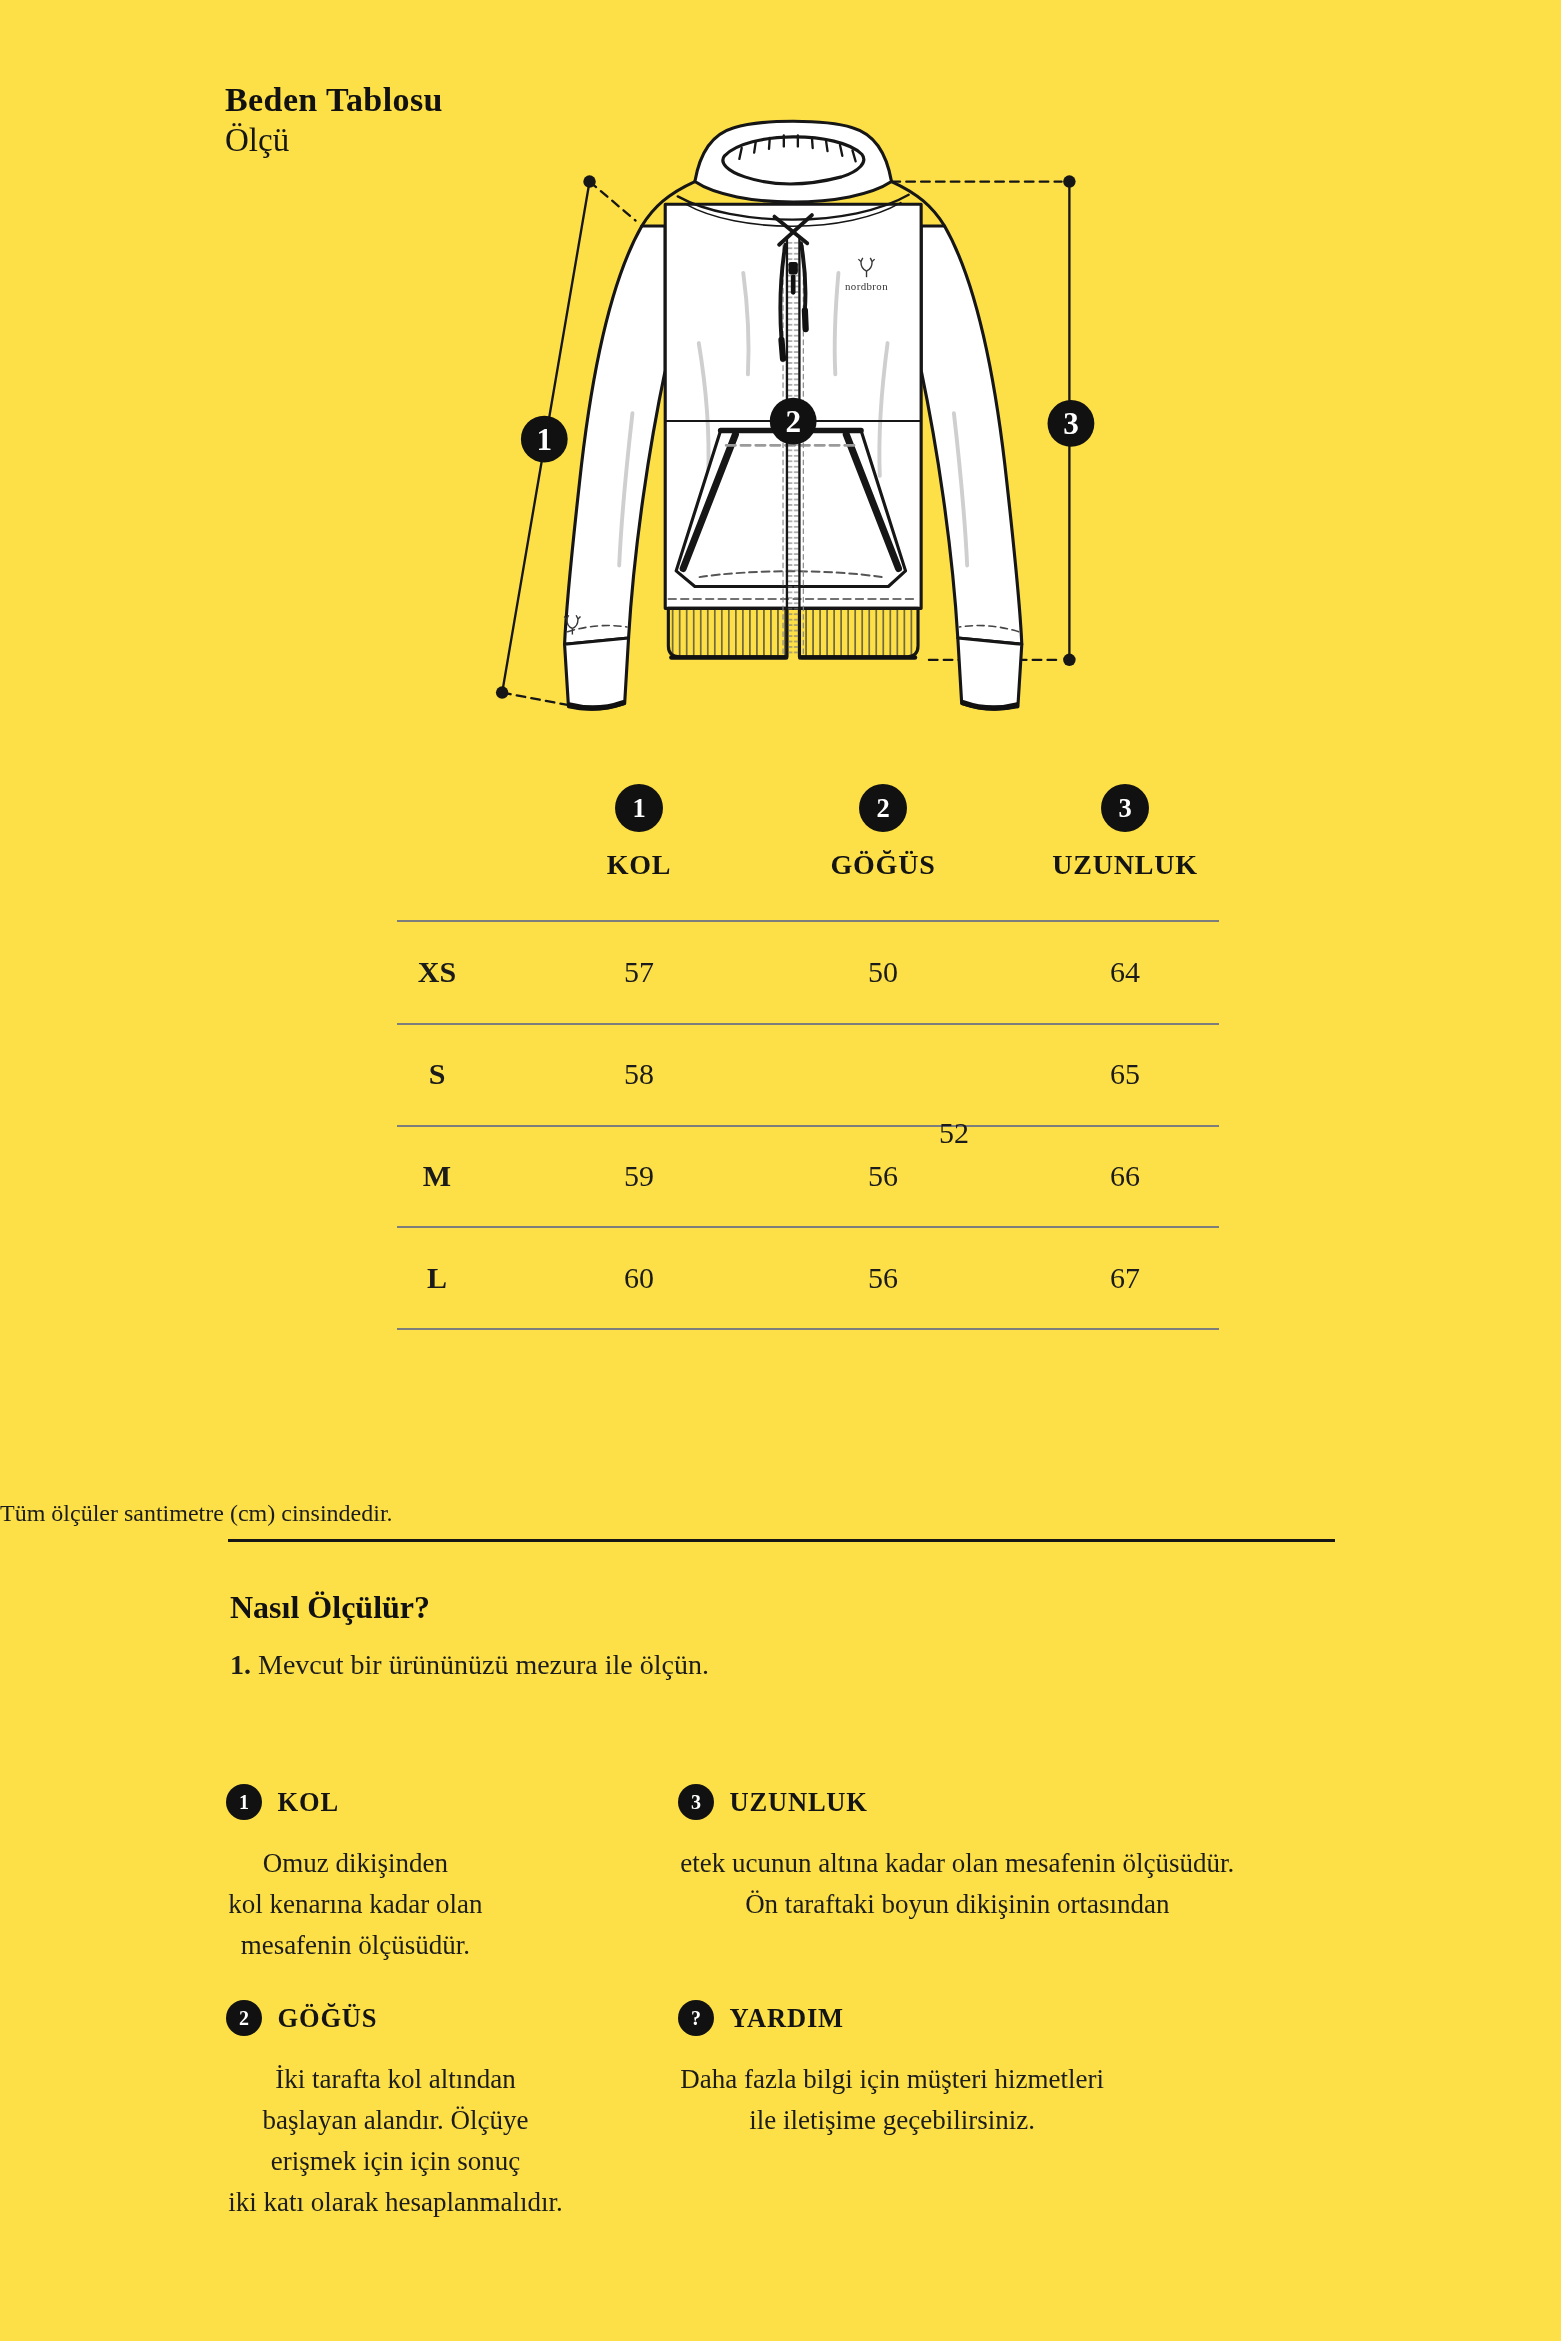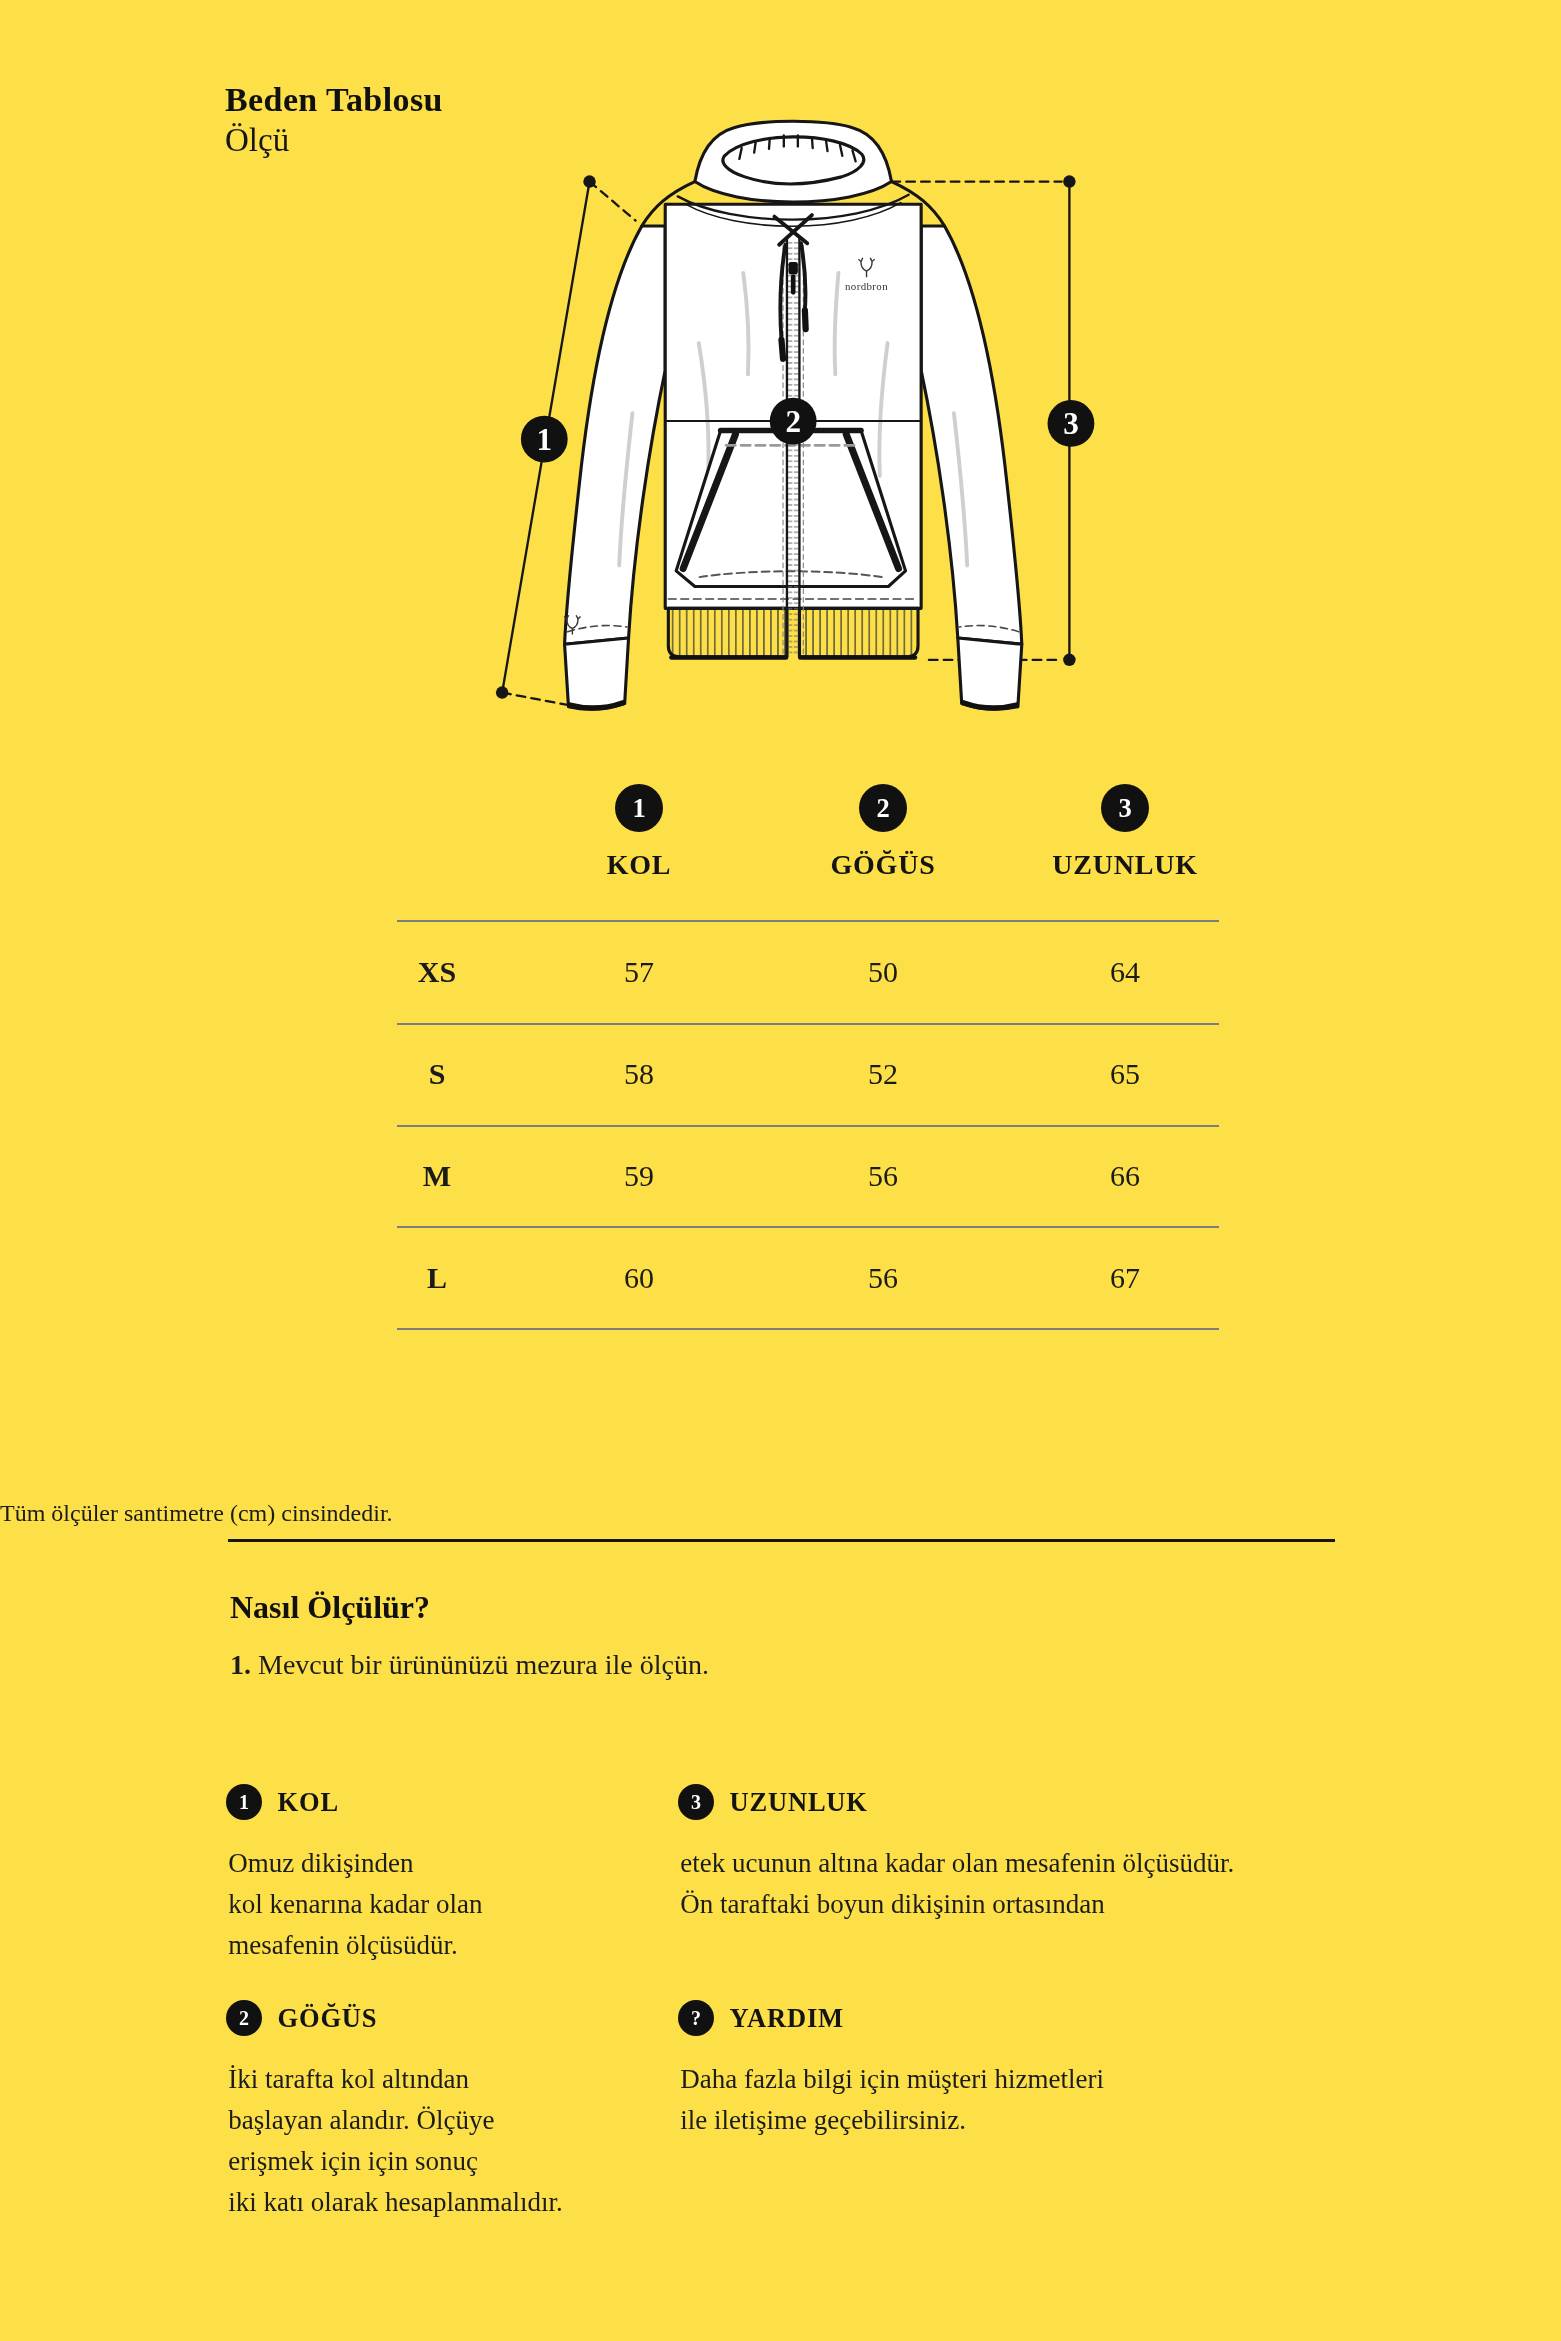--- a/index.html
+++ b/index.html
@@ -22,21 +22,21 @@
   
   .howto-heading{left:230px;top:1589px;font-size:32px;font-weight:bold;color:#111;text-align:right;}
   .step{left:230px;font-size:28px;color:#1c1c1c;}
   .step b{font-weight:bold;}
   
   .defblock{position:absolute;}
   .defhead{display:flex;align-items:center;gap:15.6px;}
   .defbadge{width:36px;height:36px;border-radius:50%;background:#111;color:#fff;font-weight:bold;
             font-size:20px;display:flex;align-items:center;justify-content:center;flex:0 0 auto;}
   .deftitle{font-size:26.5px;font-weight:bold;letter-spacing:0.8px;color:#141414;}
-  .defbody{margin-top:23.4px;margin-left:2.3px;}
+  .defbody{margin-top:23.4px;margin-left:2.3px;text-align:center;}
   .defline{font-size:27px;line-height:41px;color:#1c1c1c;white-space:nowrap;}
 </style>
 </head>
 <body>
 
 <div id="canvas">
 
   <div class="abs page-title">Beden Tablosu</div>
   <div class="abs page-subtitle">Ölçü</div>
 
@@ -209,21 +209,21 @@
     <div class="abs tline" style="top: 1023px;"></div>
     <div class="abs tline" style="top: 1125px;"></div>
     <div class="abs tline" style="top: 1226px;"></div>
     <div class="abs tline" style="top: 1328px;"></div>
     <div class="cell size" style="left: 351px; top: 951px;">XS</div>
     <div class="cell" style="left: 553px; top: 951px;">57</div>
     <div class="cell" style="left: 797px; top: 951px;">50</div>
     <div class="cell" style="left: 1039px; top: 951px;">64</div>
     <div class="cell size" style="left: 351px; top: 1053px;">S</div>
     <div class="cell" style="left: 553px; top: 1053px;">58</div>
-    <div class="cell" style="left: 797px; top: 1053px;">52</div>
+    <div class="cell" style="left: 797px; top: 1112px; text-align: right;">52</div>
     <div class="cell" style="left: 1039px; top: 1053px;">65</div>
     <div class="cell size" style="left: 351px; top: 1155px;">M</div>
     <div class="cell" style="left: 553px; top: 1155px;">59</div>
     <div class="cell" style="left: 797px; top: 1155px;">56</div>
     <div class="cell" style="left: 1039px; top: 1155px;">66</div>
     <div class="cell size" style="left: 351px; top: 1257px;">L</div>
     <div class="cell" style="left: 553px; top: 1257px;">60</div>
     <div class="cell" style="left: 797px; top: 1257px;">56</div>
     <div class="cell" style="left: 1039px; top: 1257px;">67</div>
     <div class="defblock" style="left: 226px; top: 1784px;">

